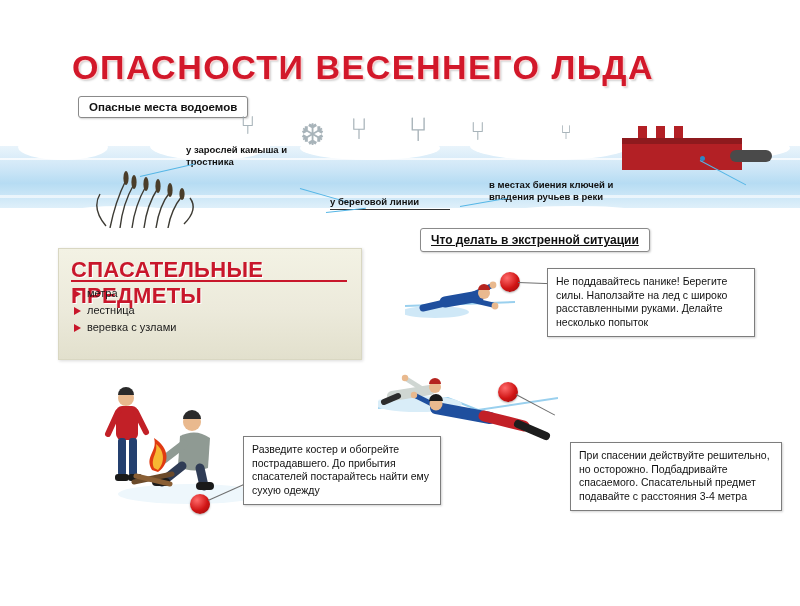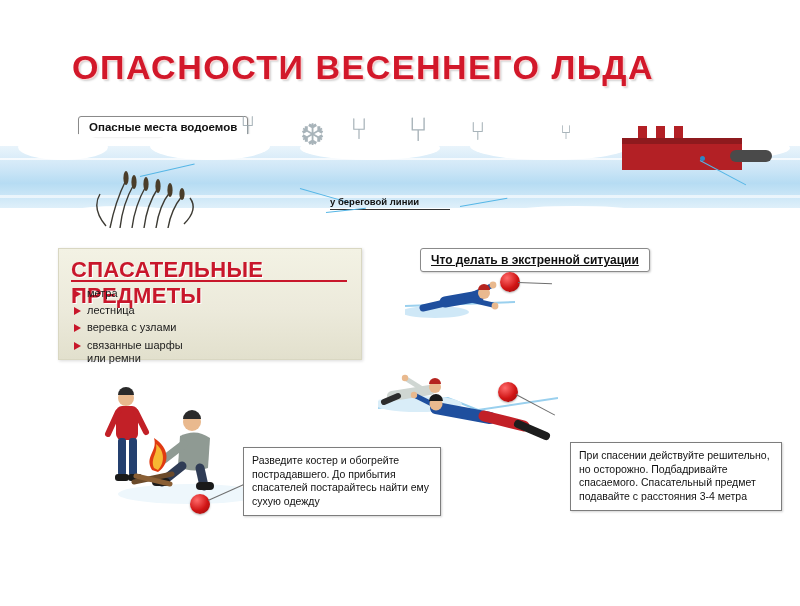--- a/index.html
+++ b/index.html
@@ -167,21 +167,20 @@
   .tag {
     position: absolute;
     background: #ffffff;
     border: 1px solid #8a8a8a;
     border-radius: 3px;
     padding: 4px 10px;
     font-size: 11.5px;
     font-weight: bold;
     color: #111;
     box-shadow: 1px 1px 2px rgba(0,0,0,.18);
-    margin-top: 20px;
   }
   #tag-dangerous { left: 78px; top: 96px; }
   #tag-emergency { left: 420px; top: 228px; font-size: 12px; text-decoration: underline; }
 
   
   .rescue-panel {
     position: absolute;
     left: 58px;
     top: 248px;
     width: 302px;
@@ -237,21 +236,21 @@
     border: 1px solid #7d7d7d;
     font-size: 10.5px;
     line-height: 1.3;
     color: #111;
     padding: 6px 8px;
     box-shadow: 1px 1px 2px rgba(0,0,0,.18);
     white-space: pre-line;
   }
   #advice-panic  { left: 547px; top: 268px; width: 190px; }
   #advice-rescue { left: 547px; top: 442px; width: 194px; margin-left: 23px; }
-  #advice-fire   { left: 243px; top: 447px; width: 180px; }
+  #advice-fire   { left: 243px; top: 436px; width: 180px; }
 
   .ball {
     position: absolute;
     width: 20px; height: 20px;
     border-radius: 50%;
     background: radial-gradient(circle at 35% 30%, #ff6a6a 0%, #d01515 55%, #8d0d0d 100%);
     box-shadow: 0 1px 2px rgba(0,0,0,.3);
   }
   .connector {
     position: absolute;
@@ -319,44 +318,46 @@
     <div class="factory">
       <div class="stack" style="left:34px;"></div>
       <div class="stack" style="left:52px;"></div>
       <div class="stack" style="left:70px;"></div>
       <div class="roof"></div>
       <div class="body"></div>
       <div class="pipe"></div>
     </div>
   </div>
 
+  <div class="ice-label" style="left:186px; top:144px; width:120px;">у зарослей камыша и
+тростника</div>
   <div class="leader" style="left:140px; top:176px; width:56px; transform:rotate(-13deg);"></div>
 
   <div class="leader" style="left:300px; top:188px; width:54px; transform:rotate(16deg);"></div>
 
   <div class="ice-label underline" style="left:330px; top:196px; width:120px;">у береговой линии</div>
   <div class="leader" style="left:326px; top:212px; width:40px; transform:rotate(-6deg);"></div>
 
+  <div class="ice-label" style="left:489px; top:179px; width:160px;">в местах биения ключей и
+впадения ручьев в реки</div>
   <div class="leader" style="left:460px; top:206px; width:48px; transform:rotate(-10deg);"></div>
 
   <div class="leader" style="left:700px; top:160px; width:52px; transform:rotate(28deg);"></div>
   <div class="dot-blue" style="left:700px; top:156px;"></div>
 
   <div class="tag" id="tag-emergency">Что делать в экстренной ситуации</div>
 
   <div class="rescue-panel">
     <div class="rescue-title">СПАСАТЕЛЬНЫЕ ПРЕДМЕТЫ</div>
     <div class="rescue-underline"></div>
 
     <div class="rescue-col left">
       <div class="rescue-item">метра</div>
       <div class="rescue-item">лестница</div>
       <div class="rescue-item">веревка с узлами</div>
-      <div class="rescue-item">связанные шарфы
-или ремни</div>
     </div>
 
   </div>
 
   <div class="figure" style="left:405px; top:272px; width:110px; height:46px;">
     <svg viewBox="0 0 110 46" width="110" height="46">
 
       <path d="M0,34 L110,30" stroke="#9ad0ee" stroke-width="2" fill="none"></path>
       <ellipse cx="30" cy="40" rx="34" ry="6" fill="#cfe8f7"></ellipse>
 
@@ -370,20 +371,21 @@
       <circle cx="88" cy="13" r="3.4" fill="#e9b98e"></circle>
       <circle cx="90" cy="34" r="3.4" fill="#e9b98e"></circle>
 
       <circle cx="79" cy="21" r="6" fill="#e9b98e"></circle>
       <path d="M73,18 a6,6 0 0 1 12,0 z" fill="#b5241f"></path>
     </svg>
   </div>
   <div class="ball" style="left:500px; top:272px;"></div>
   <div class="connector" style="left:518px; top:282px; width:34px; transform:rotate(2deg);"></div>
 
+  <div class="advice" id="advice-panic">Не поддавайтесь панике! Берегите силы. Наползайте на лед с широко расставленными руками. Делайте несколько попыток</div>
 
   <div class="figure" style="left:378px; top:352px; width:180px; height:92px;">
     <svg viewBox="0 0 180 92" width="180" height="92">
 
       <path d="M0,56 L70,46 L100,58 L180,46" stroke="#9ad0ee" stroke-width="2" fill="none"></path>
       <ellipse cx="40" cy="52" rx="44" ry="8" fill="#d9edf8"></ellipse>
 
       <path d="M14,44 L52,38" stroke="#cfd6d2" stroke-width="10" stroke-linecap="round"></path>
       <path d="M20,44 L6,50" stroke="#2c2c2c" stroke-width="6" stroke-linecap="round"></path>
       <path d="M46,38 L30,28" stroke="#cfd6d2" stroke-width="5" stroke-linecap="round"></path>

